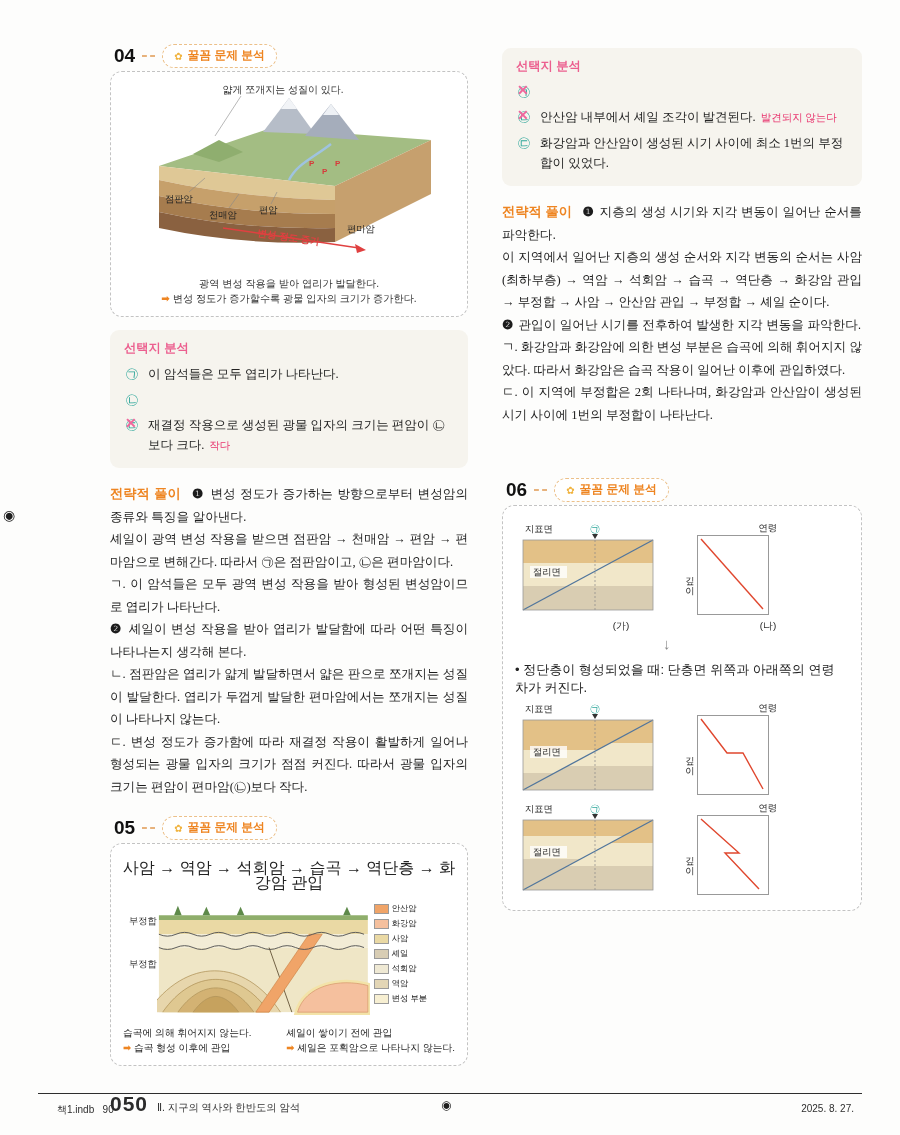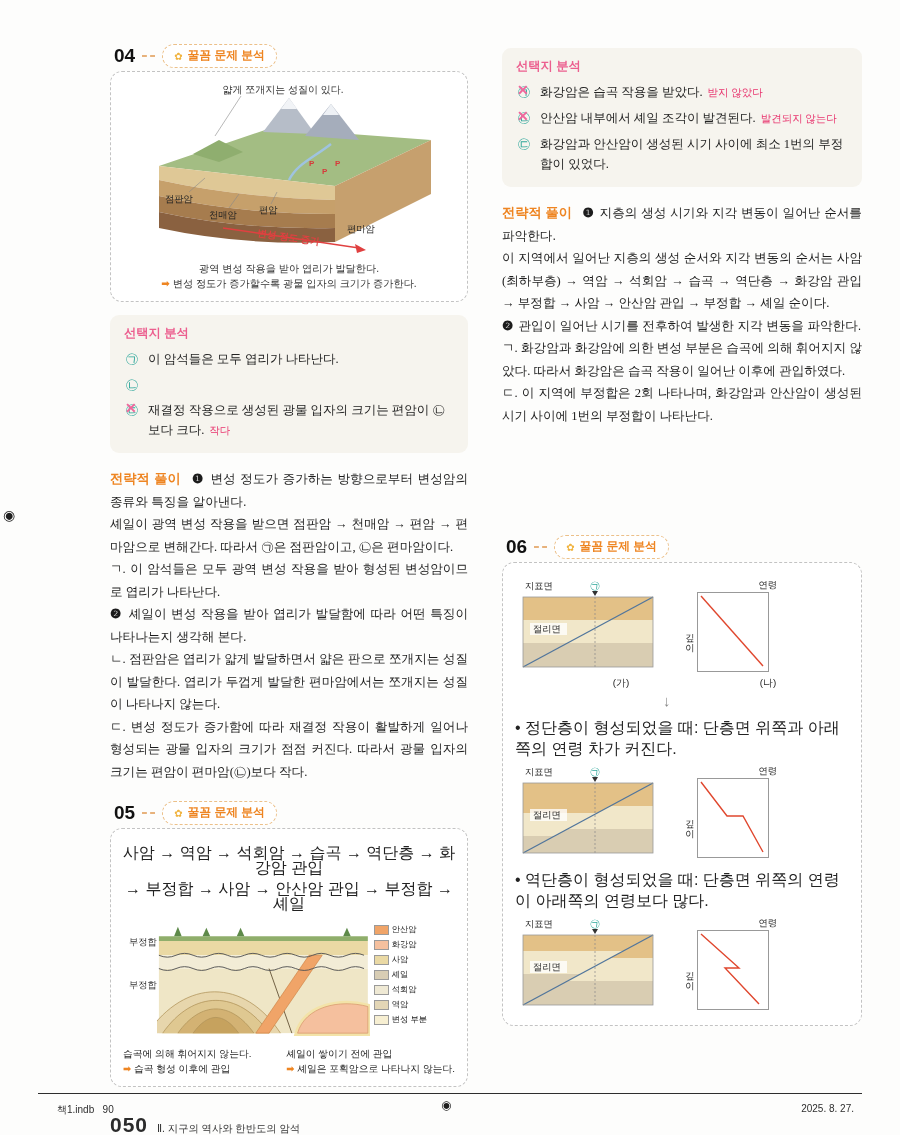--- a/index.html
+++ b/index.html
@@ -9,21 +9,21 @@
 .col-left{left:110px;}
 .col-right{left:502px;width:360px;}
 .prob-header{display:flex;align-items:center;gap:7px;margin-bottom:3px;}
 .prob-num{font-size:19px;font-weight:bold;color:#111;margin-left:4px;}
 .tab-connector{width:13px;height:0;border-top:2px dashed #e7b27c;}
 .analysis-tab{display:inline-flex;align-items:center;gap:5px;border:1.5px dashed #ecc089;border-radius:13px;padding:3px 11px;background:#fff;}
 .analysis-tab .tab-label{color:#ee8522;font-weight:bold;font-size:11.8px;}
 .leaf{color:#f0b23c;font-size:10px;}
 .analysis-box{border:1.6px dashed #c3c3c3;border-radius:12px;padding:10px 6px;background:#fff;}
 .figcenter{display:flex;justify-content:center;}
-.fig-caption{text-align:center;font-size:10.2px;line-height:15px;color:#333;margin-top:3px;}
+.fig-caption{text-align:center;font-size:10.2px;line-height:15px;color:#333;margin-top:18px;}
 .arrow{color:#ee8522;font-weight:bold;}
 .choices-box{background:#f6f4ee;border-radius:9px;padding:10px 14px 12px;margin-top:13px;}
 .choices-label{color:#ec5f8f;font-weight:bold;font-size:12.3px;margin-bottom:7px;}
 .choice-item{display:flex;gap:8px;font-size:12.5px;line-height:20px;margin-top:5px;font-family:"Liberation Serif","DejaVu Serif",serif;}
 .marker{position:relative;flex:0 0 16px;color:#2fa79b;font-size:13px;text-align:center;}
 .x-overlay{position:absolute;left:1px;top:-1px;color:#f0679c;font-weight:bold;font-size:14px;}
 .correction{color:#e8336d;font-size:10.5px;margin-left:5px;white-space:nowrap;}
 .solution{margin-top:15px;}
 .solution p{font-size:12.6px;line-height:22.5px;text-align:justify;font-family:"Liberation Serif","DejaVu Serif",serif;color:#1c1c1c;}
 .sol-label{color:#ee8522;font-weight:bold;font-family:"Liberation Sans",sans-serif;font-size:13.2px;margin-right:7px;}
@@ -36,32 +36,32 @@
 .unconf{font-size:9.3px;color:#333;}
 .legend{width:96px;display:flex;flex-wrap:wrap;gap:4px;align-content:flex-start;padding:4px 0 0 4px;}
 .legend-item{display:flex;align-items:center;gap:3px;width:43px;}
 .swatch{width:15px;height:10px;border:1px solid #9a9a9a;flex:0 0 auto;}
 .legend-label{font-size:8.3px;color:#222;white-space:nowrap;}
 .fig05-caps{display:flex;justify-content:space-between;margin:9px 6px 0;gap:24px;}
 .cap{font-size:9.8px;line-height:14.5px;color:#222;}
 .pagenum-row{display:flex;align-items:baseline;margin-top:26px;}
 .pagenum{font-size:21px;font-weight:bold;color:#2b2b2b;letter-spacing:1px;}
 .section-title{font-size:10.3px;color:#333;margin-left:9px;}
-.q06-header{margin-top:108px;}
+.q06-header{margin-top:52px;}
 .q06-box{padding:12px 8px;}
 .panel{display:flex;gap:22px;margin-top:4px;}
 .graph-block{position:relative;padding:13px 0 0 0;width:100px;}
 .age-label{position:absolute;top:0;right:6px;font-size:9.3px;color:#222;}
 .depth-label{position:absolute;left:0;top:48px;font-size:9.3px;color:#222;writing-mode:vertical-rl;letter-spacing:1px;}
 .graph{display:block;margin-left:14px;}
 .panel-sub{display:flex;justify-content:center;gap:22px;font-size:9.8px;color:#222;margin-top:2px;}
 .panel-sub .sub-a{width:150px;text-align:center;}
 .panel-sub .sub-b{width:100px;text-align:center;}
 .down-arrow{color:#8a8a8a;font-size:15px;font-weight:bold;margin:2px 0 0 152px;}
-.bullet{font-size:16px;color:#222;margin:9px 4px 5px;}
+.bullet{font-size:13px;color:#222;margin:9px 4px 5px;}
 svg text{font-family:"Liberation Sans","DejaVu Sans",sans-serif;}
 .sv10{font-size:10px;fill:#333;}
 .sv9{font-size:9.3px;fill:#222;}
 .svmark{font-size:10px;fill:#2fa79b;}
 .svred{font-size:9.6px;fill:#e04040;font-weight:bold;}
 .print-rule{position:absolute;left:38px;right:38px;top:1093px;border-top:1px solid #2e2e2e;}
 .pf{position:absolute;top:1103px;font-size:10px;color:#2e2e2e;}
 .pf-left{left:57px;white-space:pre;}
 .pf-right{right:46px;}
 .regmark{position:absolute;color:#1e1e1e;}
@@ -163,21 +163,20 @@
     <span class="prob-num">05</span>
     <span class="tab-connector"></span>
     <span class="analysis-tab">
       <span class="leaf">✿</span>
       <span class="tab-label">꿀꼼 문제 분석</span>
     </span>
   </div>
 
   <div class="analysis-box">
     <div class="seq">사암 → 역암 → 석회암 → 습곡 → 역단층 → 화강암 관입</div>
-    <div class="seq">→ 부정합 → 사암 → 안산암 관입 → 부정합 → 셰일</div>
     <div class="fig05-row">
       <div class="unconf-col">
         <span class="unconf">부정합</span>
         <span class="unconf">부정합</span>
       </div>
       <svg width="224" height="118" viewBox="0 0 224 118">
         <g>
           <rect x="2" y="14" width="220" height="5" fill="#8fae6b"></rect>
           <polygon points="18,14 22,4 26,14" fill="#5e8a4a"></polygon>
           <polygon points="48,14 52,5 56,14" fill="#5e8a4a"></polygon>
@@ -250,21 +249,20 @@
     <span class="section-title">Ⅱ. 지구의 역사와 한반도의 암석</span>
   </div>
 </div>
 
 <div class="col col-right">
 
   <div class="choices-box" style="margin-top:4px;">
     <div class="choices-label">선택지 분석</div>
     <div class="choice-item">
       <span class="marker"><span>㉠</span><span class="x-overlay">✕</span></span>
-      <span><span>화강암은 습곡 작용을 받았다.</span><span class="correction">받지 않았다</span></span>
     </div>
     <div class="choice-item">
       <span class="marker"><span>㉡</span><span class="x-overlay">✕</span></span>
       <span><span>안산암 내부에서 셰일 조각이 발견된다.</span><span class="correction">발견되지 않는다</span></span>
     </div>
     <div class="choice-item">
       <span class="marker"><span>㉢</span></span>
       <span><span>화강암과 안산암이 생성된 시기 사이에 최소 1번의 부정합이 있었다.</span><span class="correction"></span></span>
     </div>
   </div>
@@ -359,21 +357,20 @@
       <div class="graph-block">
         <span class="age-label">연령</span>
         <svg class="graph" width="72" height="80" viewBox="0 0 72 80">
           <rect x="0.5" y="0.5" width="71" height="79" fill="#fff" stroke="#999"></rect>
           <polyline points="4,4 30,38 46,38 66,74" fill="none" stroke="#e0472e" stroke-width="1.4"></polyline>
         </svg>
         <span class="depth-label">깊이</span>
       </div>
     </div>
 
-    <div class="bullet">• 역단층이 형성되었을 때: 단층면 위쪽의 연령이 아래쪽의 연령보다 많다.</div>
 
     <div class="panel">
       <svg width="150" height="96" viewBox="0 0 150 96">
         <defs>
             <clipPath id="cp3">
               <polygon points="12,18 142,18 12,88"></polygon>
             </clipPath>
           </defs>
         <text x="14" y="10" class="sv9">지표면</text>
         <text x="84" y="10" text-anchor="middle" class="svmark">㉠</text>

